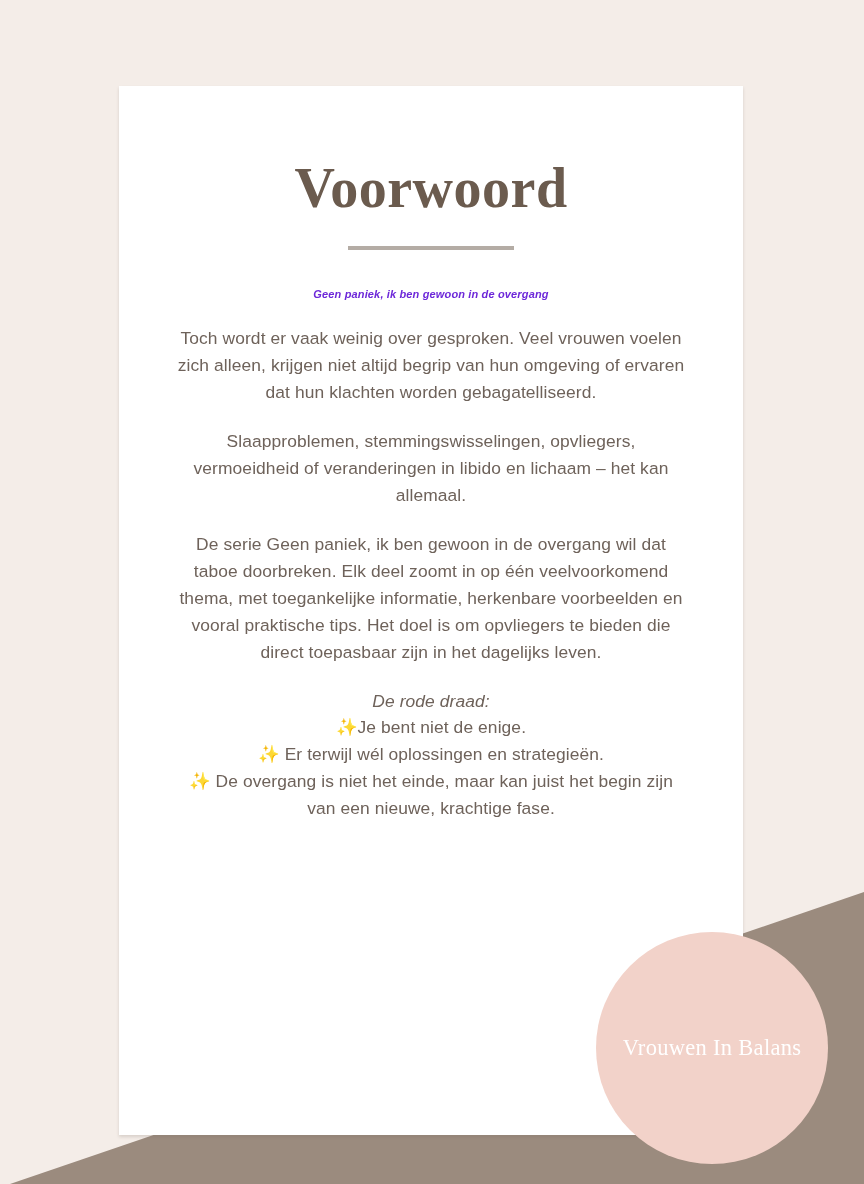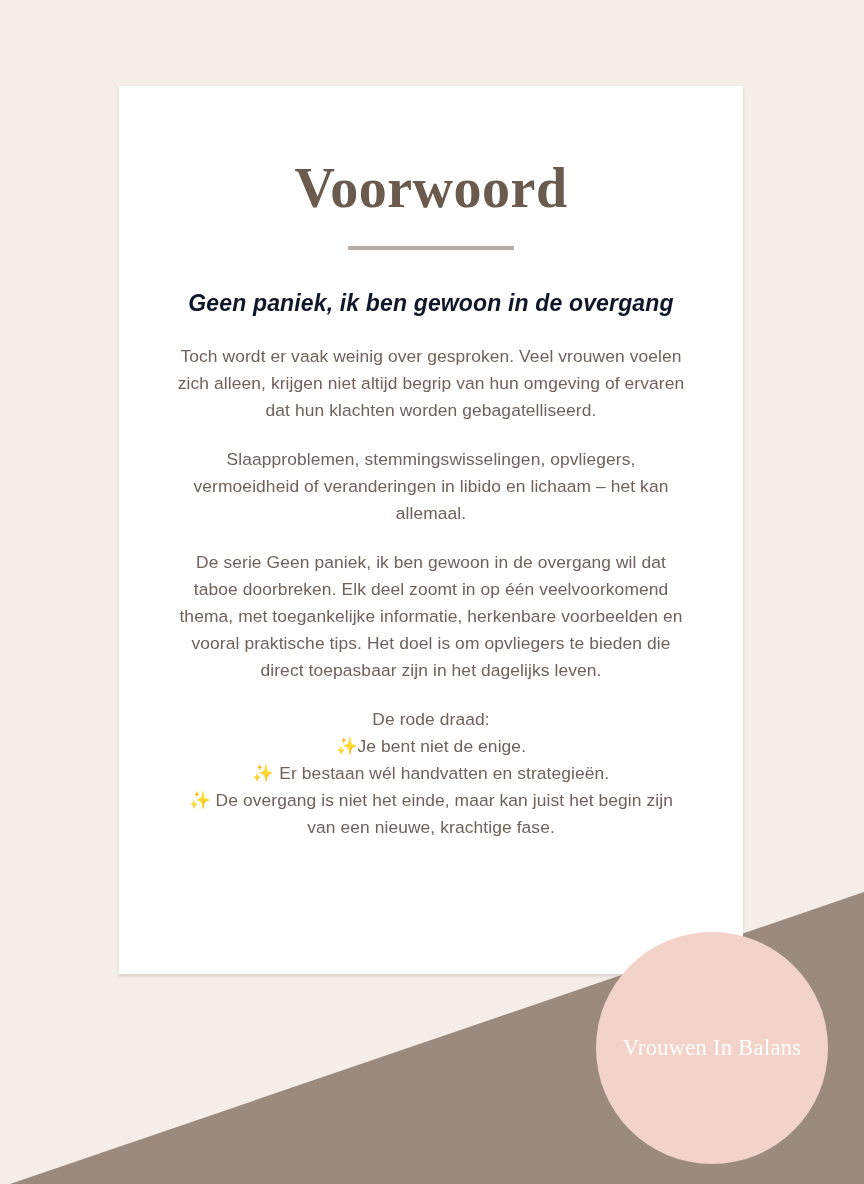--- a/index.html
+++ b/index.html
@@ -31,21 +31,21 @@
     height: 1184px;
     pointer-events: none;
   }
 
   
   #content-card {
     position: absolute;
     left: 119px;
     top: 86px;
     width: 624px;
-    height: 888px;
+    height: 1049px;
     background: #FFFFFF;
     box-shadow: 0 2px 3px rgba(120, 105, 95, 0.22);
     box-sizing: border-box;
     padding: 0 58px;
   }
 
   #page-title {
     margin: 0;
     padding-top: 73px;
     text-align: center;
@@ -78,27 +78,28 @@
     margin: 0 0 22px 0;
   }
   .para:last-child {
     margin-bottom: 0;
   }
 
   #intro-tagline {
     display: block;
     font-weight: bold;
     font-style: italic;
-    color: #0f172a;
-    font-size: 23px;
+    color: #6d28d9;
+    font-size: 11px;
     letter-spacing: 0.15px;
     margin-bottom: 15px;
   }
 
   .rode-draad-heading {
+    font-style: italic;
     display: block;
   }
 
   .sparkle-icon {
     color: #F5A623;
     font-style: normal;
     letter-spacing: 0;
   }
 
   
@@ -148,21 +149,21 @@
       <p class="para">Toch wordt er vaak weinig over gesproken. Veel vrouwen voelen zich alleen, krijgen niet altijd begrip van hun omgeving of ervaren dat hun klachten worden gebagatelliseerd.</p>
 
       <p class="para">Slaapproblemen, stemmingswisselingen, opvliegers, vermoeidheid of veranderingen in libido en lichaam – het kan allemaal.</p>
 
       <p class="para">De serie Geen paniek, ik ben gewoon in de overgang wil dat taboe doorbreken. Elk deel zoomt in op één veelvoorkomend thema, met toegankelijke informatie, herkenbare voorbeelden en vooral praktische tips. Het doel is om opvliegers te bieden die direct toepasbaar zijn in het dagelijks leven.</p>
 
       <p class="para">
         <span class="rode-draad-heading">De rode draad:</span>
         <span class="sparkle-icon">✨</span><span>Je bent niet de enige.</span><br>
         <span class="sparkle-icon">✨</span>
-        <span>Er bestaan wél handvatten en strategieën.</span><br>
+        <span>Er terwijl wél oplossingen en strategieën.</span><br>
         <span class="sparkle-icon">✨</span>
         <span>De overgang is niet het einde, maar kan juist het begin zijn van een nieuwe, krachtige fase.</span>
       </p>
 
     </div>
   </div>
 
   <div id="brand-badge">
     <span id="brand-badge-label">Vrouwen In Balans</span>
   </div>

